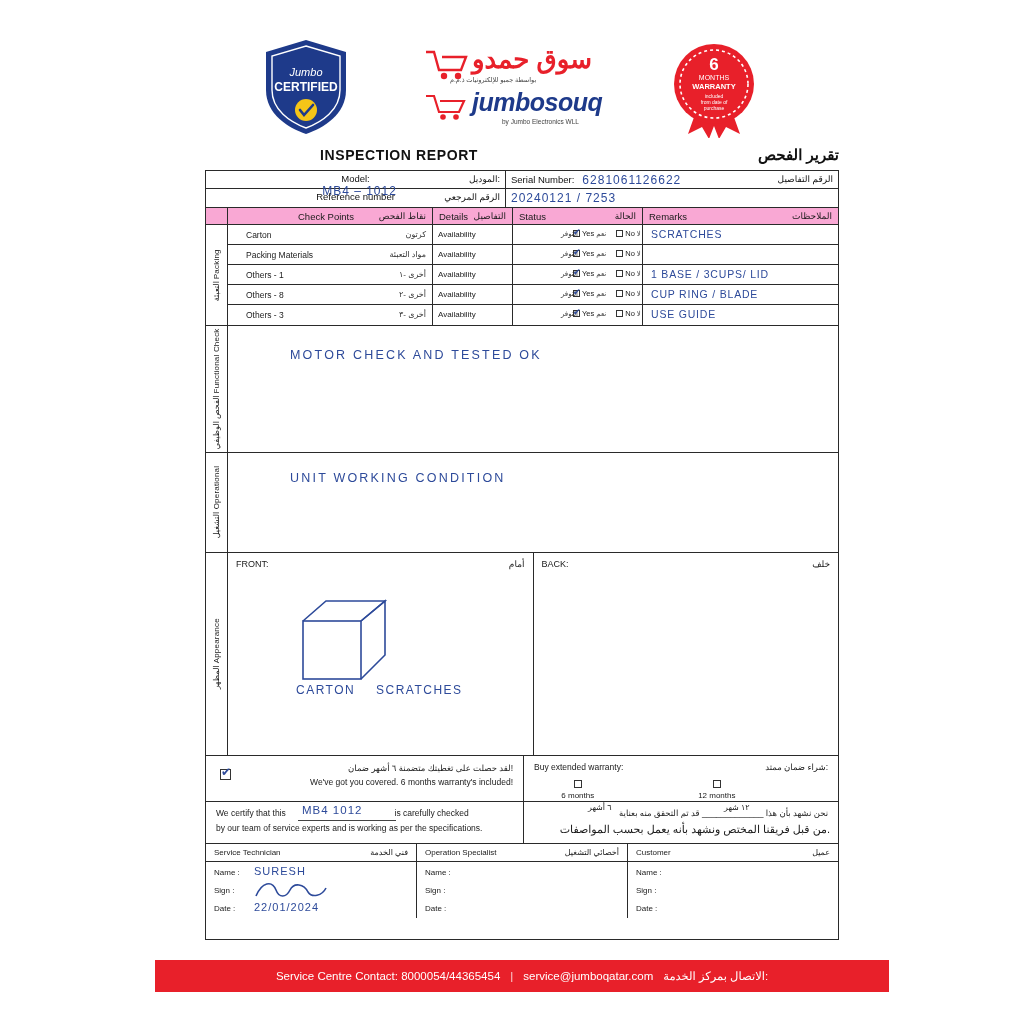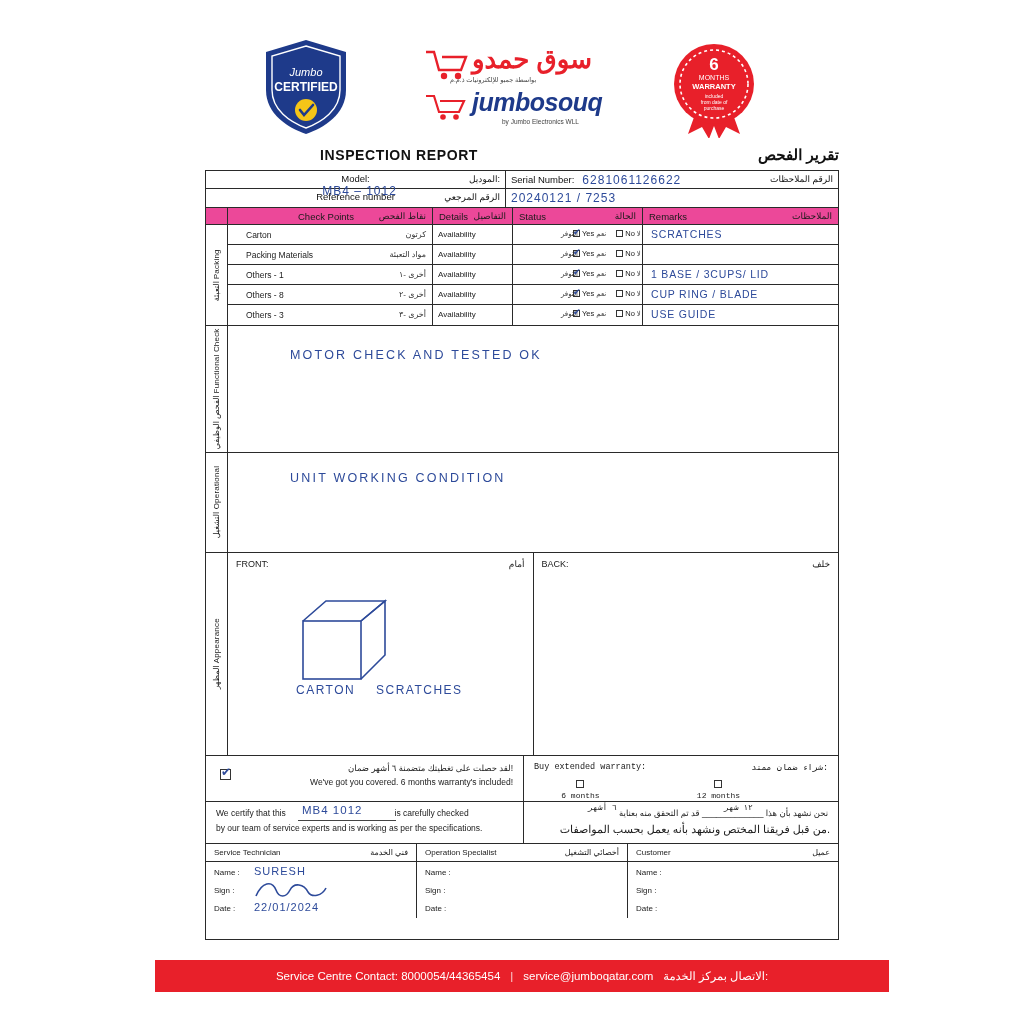--- a/index.html
+++ b/index.html
@@ -45,21 +45,21 @@
 
   
   .r1 { height:18px; }
   .c-model { width:300px; border-right:1px solid #2a2a2a; display:flex; align-items:center; position:relative;flex-direction:column;}
   .c-serial { flex:1; display:flex; align-items:center; position:relative;}
   .lbl { font-size:9.5px; color:#111; }
   .lbl-ar { font-size:9px; color:#111; position:absolute; right:5px; top:3px;}
   .hand { font-family:"Liberation Sans", sans-serif; color:#2d4a9a; font-size:12px; letter-spacing:1px; }
 
   
-  .thead { height:17px; background:#ec4899; }
+  .thead { height:17px; background:#f9a8d4; }
   .side-label {
     width:22px; border-right:1px solid #2a2a2a;
     display:flex; align-items:center; justify-content:center;
     font-size:8px; text-align:center;
   }
   .side-label span {
     writing-mode:vertical-rl; transform:rotate(180deg);
     line-height:1.15; letter-spacing:0.2px;
   }
   .col-check { width:205px; border-right:1px solid #2a2a2a; position:relative; }
@@ -93,21 +93,21 @@
   
   .appear { display:flex; height:100%; }
   .appear-half { flex:1; position:relative; }
   .appear-half.left { border-right:1px solid #2a2a2a; }
   .ap-en { position:absolute; left:8px; top:6px; font-size:9px; }
   .ap-ar { position:absolute; right:8px; top:6px; font-size:9px; }
 
   
   .warr { display:flex; height:46px; border-bottom:1px solid #2a2a2a; }
   .warr-left { width:318px; border-right:1px solid #2a2a2a; position:relative; }
-  .warr-right { flex:1; position:relative;font-family:Liberation Mono, monospace; }
+  .warr-right { flex:1; position:relative; }
   .warr-chk { position:absolute; left:14px; top:13px; width:11px; height:11px; border:1px solid #333; }
   .warr-chk::after { content:"✔"; position:absolute; left:0px; top:-5px; font-size:12px; color:#2d4a9a; }
   .warr-ar { position:absolute; right:10px; top:7px; font-size:8.5px; }
   .warr-en { position:absolute; right:10px; top:21px; font-size:8.5px; }
   .bew-en { position:absolute; left:10px; top:6px; font-size:8.5px; }
   .bew-ar { position:absolute; right:10px; top:6px; font-size:8.5px; }
   .opt { position:absolute; top:24px; font-size:8px; display:flex; align-items:center; gap:3px;flex-direction:column;}
   .opt .box { width:8px; height:8px; }
 
   
@@ -208,21 +208,21 @@
 
     <div class="row r1">
       <div class="c-model cellpad">
         <span class="lbl">Model:</span>
         <span class="hand" style="margin-left:8px">MB4 – 1012</span>
         <span class="lbl-ar">الموديل:</span>
       </div>
       <div class="c-serial cellpad">
         <span class="lbl">Serial Number:</span>
         <span class="hand" style="margin-left:8px">6281061126622</span>
-        <span class="lbl-ar">الرقم الملاحظات</span>
+        <span class="lbl-ar">الرقم التفاصيل</span>
       </div>
     </div>
 
     <div class="row r1" style="height:19px">
       <div class="c-model cellpad">
         <span class="lbl">Reference number</span>
         <span class="lbl-ar">الرقم المرجعي</span>
       </div>
       <div class="c-serial cellpad">
         <span class="hand">20240121 / 7253</span>

